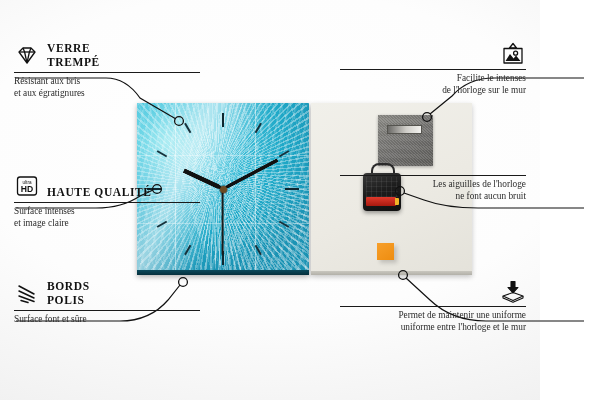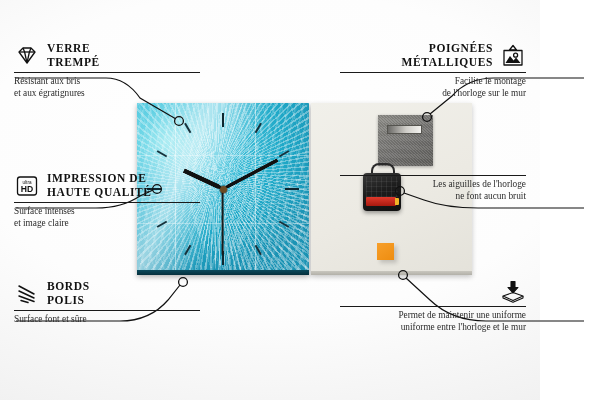--- a/index.html
+++ b/index.html
@@ -230,21 +230,21 @@
   <div class="callout left c-impr">
     <div class="head">
       <span class="ico">
         <svg viewBox="0 0 26 24" width="26" height="24">
           <rect x="3.5" y="3" width="19" height="18" rx="2.5" fill="none" stroke="#111" stroke-width="1.3"></rect>
           <text x="13" y="10" font-family="Liberation Sans, sans-serif" font-size="4.6" text-anchor="middle" fill="#111">ultra</text>
           <text x="13" y="18.4" font-family="Liberation Sans, sans-serif" font-size="8.6" font-weight="bold" text-anchor="middle" fill="#111">HD</text>
         </svg>
       </span>
       <span class="title">
-        <span>IMPRESSION DE</span><br>
+        <br>
         <span>HAUTE QUALITÉ</span>
       </span>
     </div>
     <div class="rule"></div>
     <div class="desc">
       <span>Surface intenses</span><br>
       <span>et image claire</span>
     </div>
   </div>
 
@@ -266,38 +266,34 @@
       </span>
     </div>
     <div class="rule"></div>
     <div class="desc">
       <span>Surface font et sûre</span>
     </div>
   </div>
 
   <div class="callout right c-poig">
     <div class="head">
-      <span class="title">
-        <span>POIGNÉES</span><br>
-        <span>MÉTALLIQUES</span>
-      </span>
       <span class="ico">
         <svg viewBox="0 0 26 24" width="26" height="24">
           <g fill="none" stroke="#111" stroke-width="1.3" stroke-linejoin="round">
             <path d="M13 1.5 L9.5 6 H16.5 Z"></path>
             <rect x="4" y="6.5" width="18" height="14.5"></rect>
             <path d="M5.5 19 L10 12 L13.6 16.4 L16 13.6 L20.5 19 Z" fill="#111" stroke="none"></path>
             <circle cx="15.6" cy="11.2" r="2"></circle>
           </g>
         </svg>
       </span>
     </div>
     <div class="rule"></div>
     <div class="desc">
-      <span>Facilite le montage</span><br>
+      <span>Facilite le intenses</span><br>
       <span>de l'horloge sur le mur</span>
     </div>
   </div>
 
   <div class="callout right c-meca">
     <div class="rule"></div>
     <div class="desc">
       <span>Les aiguilles de l'horloge</span><br>
       <span>ne font aucun bruit</span>
     </div>

